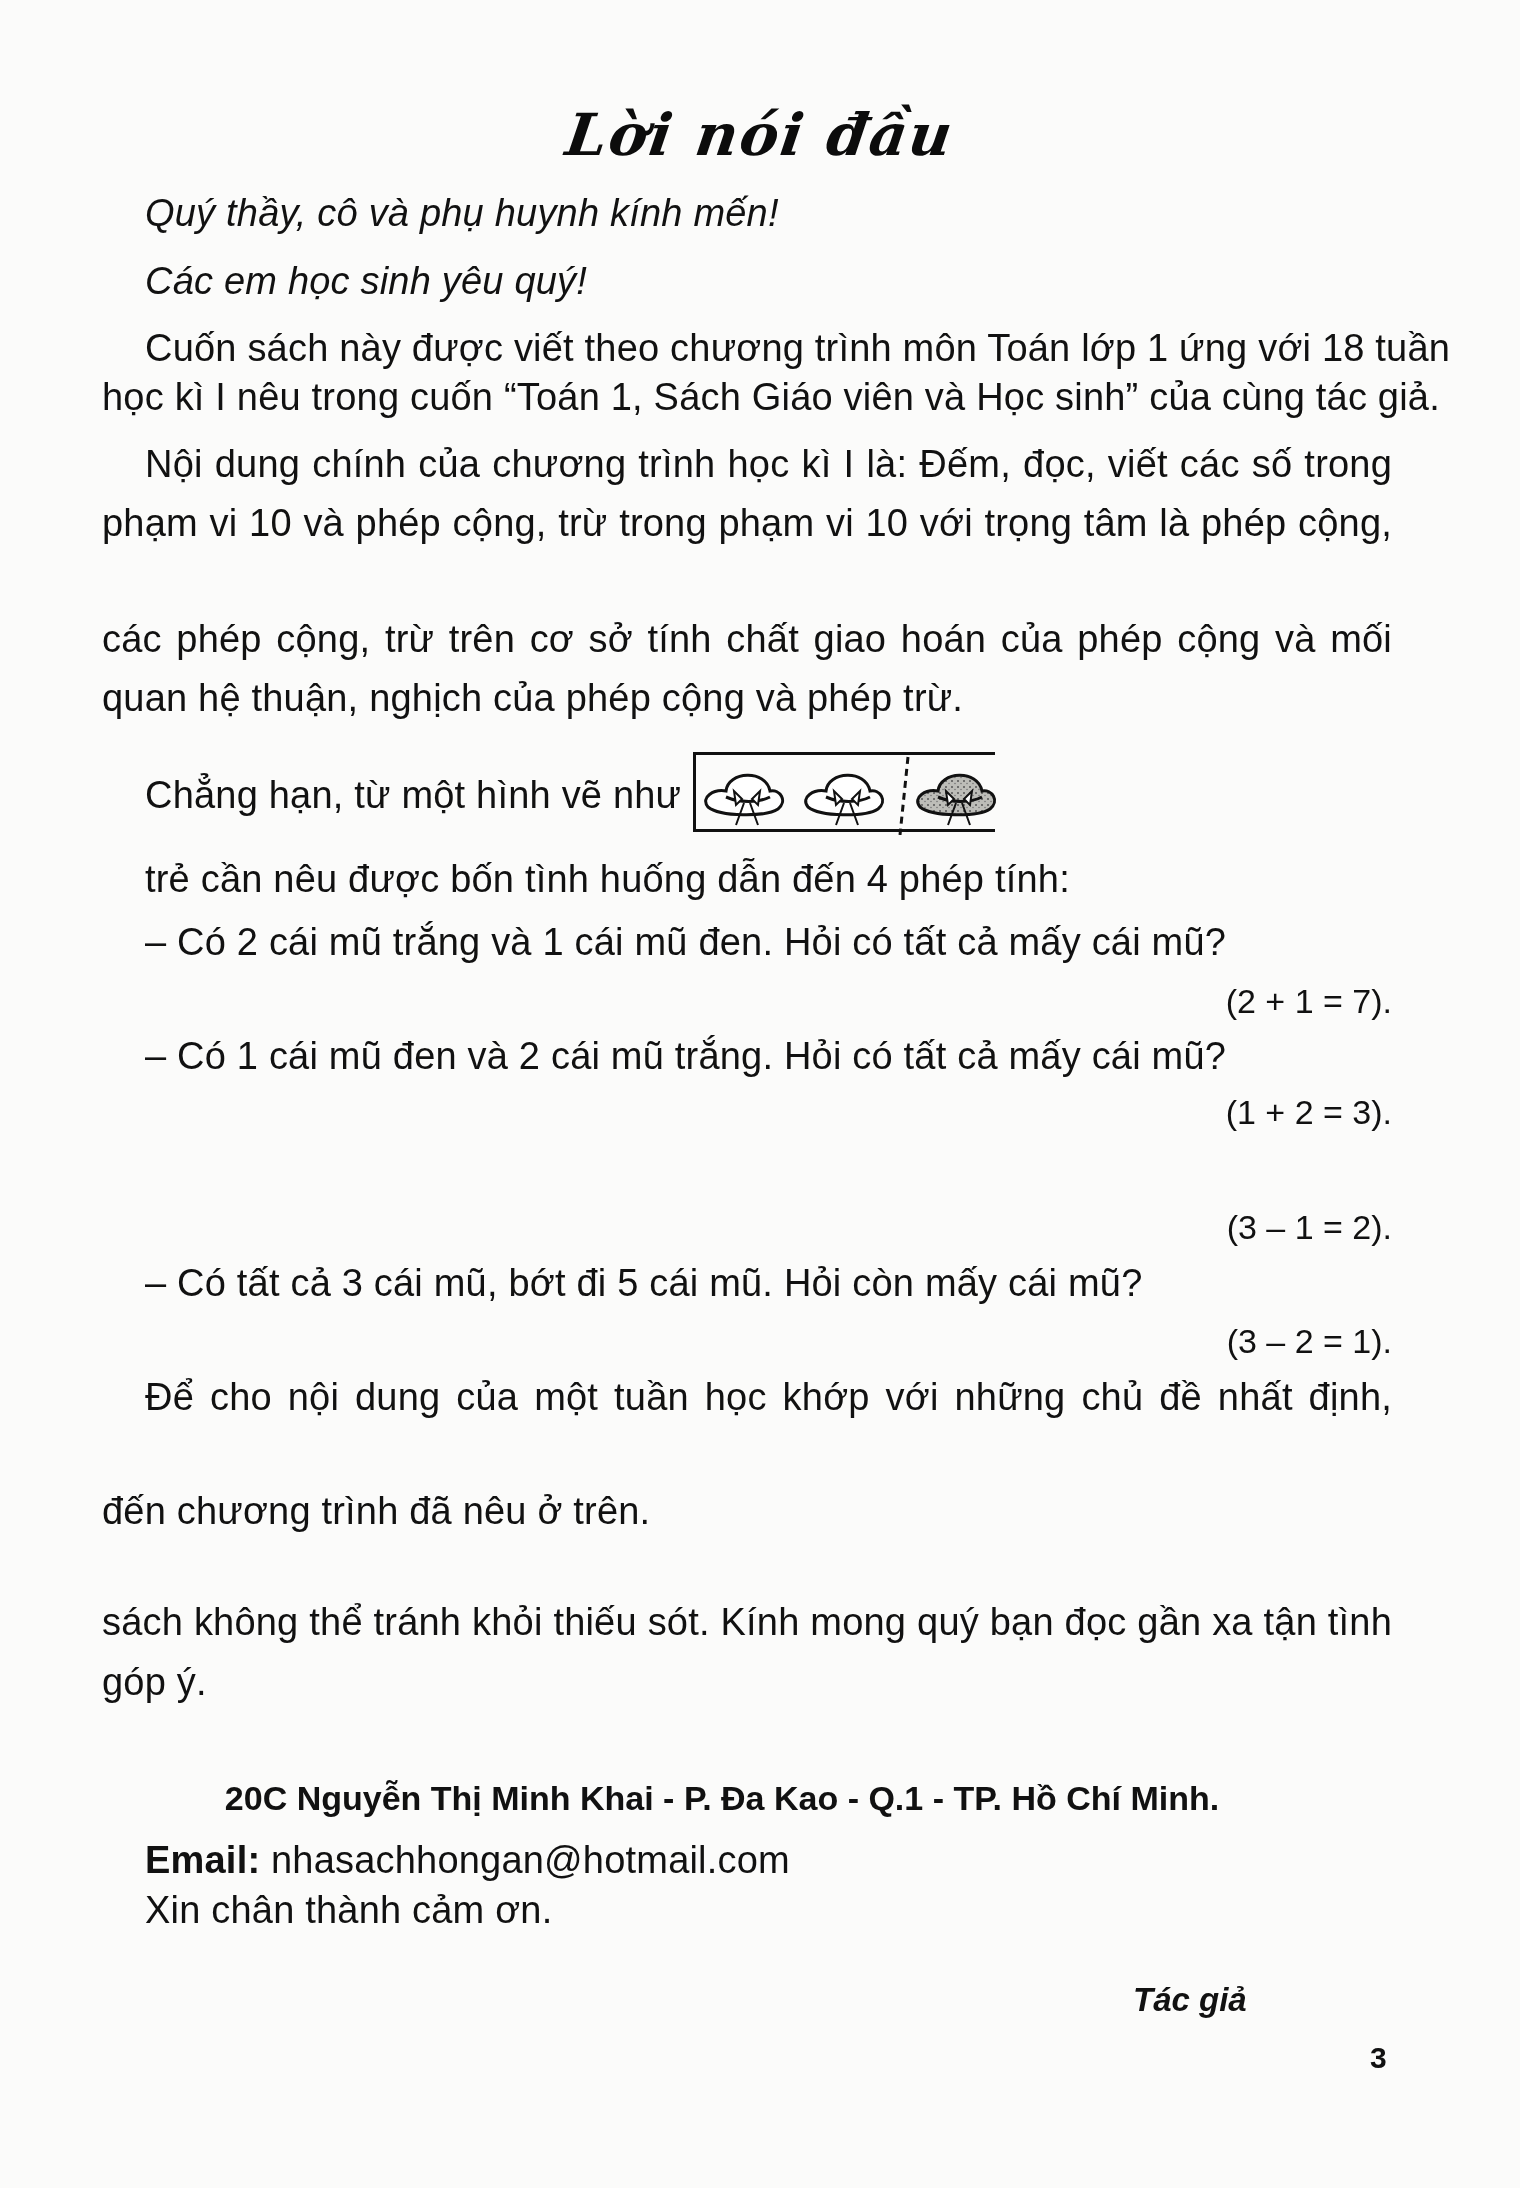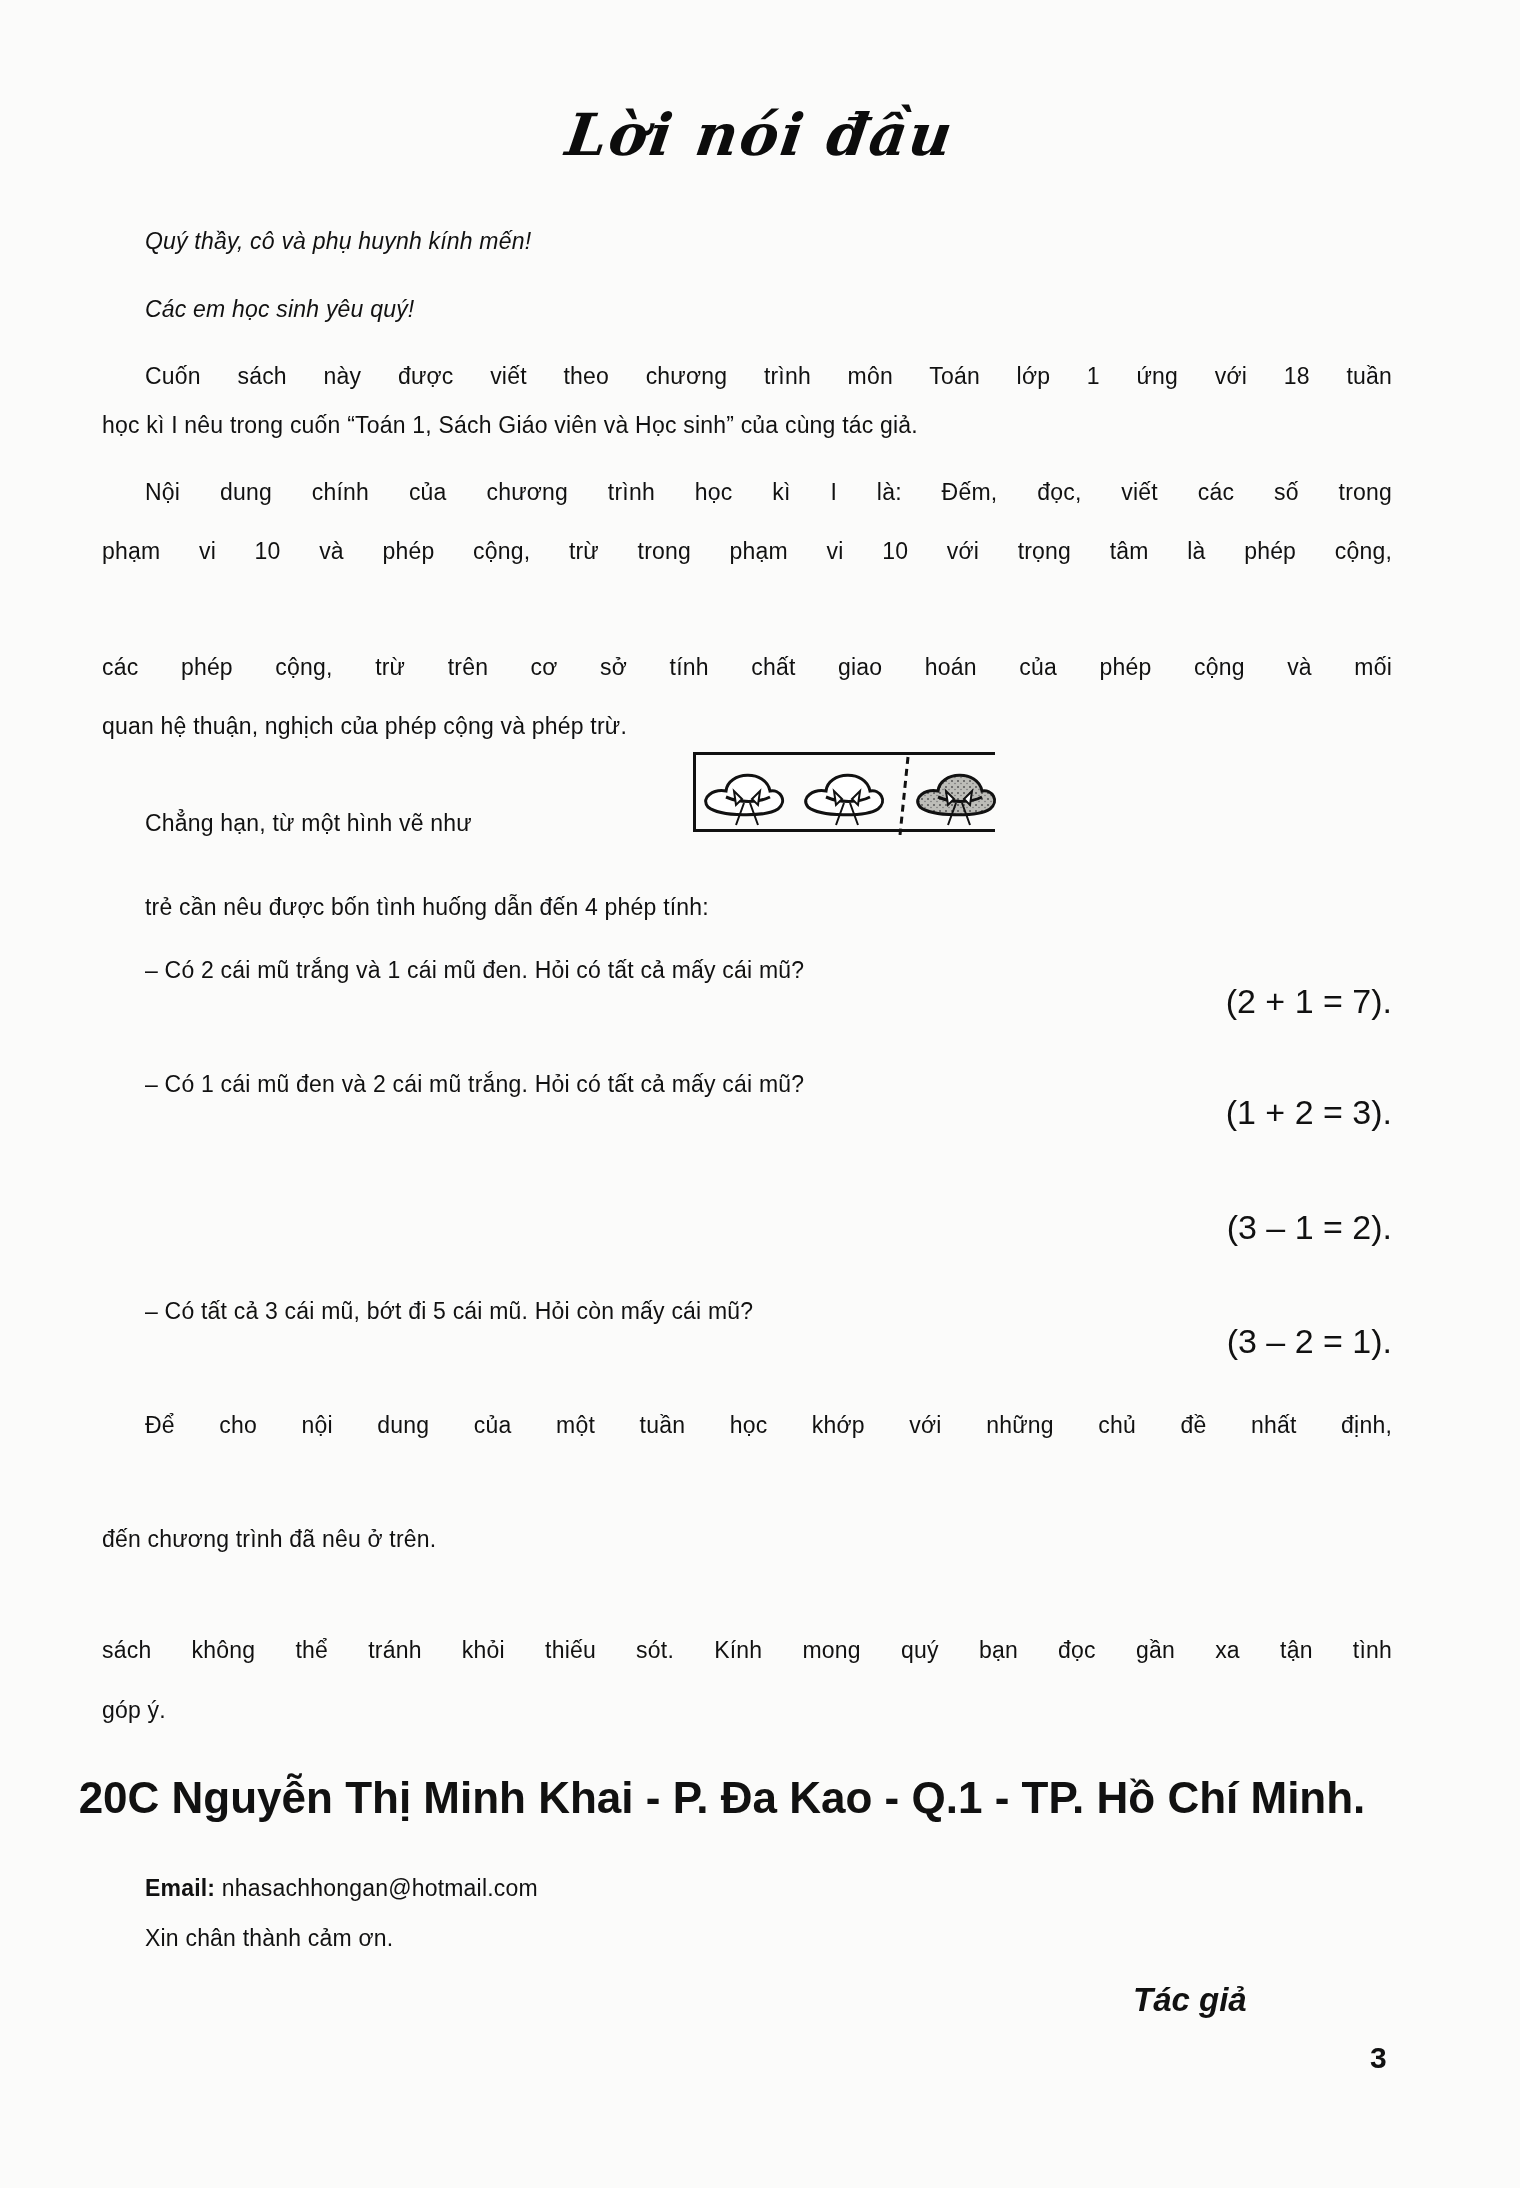--- a/index.html
+++ b/index.html
@@ -5,44 +5,43 @@
   html, body { margin: 0; padding: 0; }
   body {
     width: 1520px; height: 2188px; position: relative; overflow: hidden;
     background: #fbfbfa;
     font-family: "Liberation Sans", "DejaVu Sans", sans-serif;
     color: #111;
   }
   .page { position: absolute; inset: 0; }
   .line {
     position: absolute; left: 102px; width: 1290px;
-    font-size: 23px; line-height: 40px; white-space: nowrap;
+    font-size: 38px; line-height: 40px; white-space: nowrap;
     letter-spacing: 0.2px;
-    margin-top: 28px;
   }
   .indent { left: 145px; width: 1247px; }
   .justify { text-align: justify; text-align-last: justify; }
   .it { font-style: italic; }
   .b { font-weight: bold; }
   .title {
     position: absolute; left: 0; width: 1520px; top: 100px; text-align: center;
     font-family: "DejaVu Serif", serif; font-style: italic; font-weight: bold;
     font-size: 58px; line-height: 70px; letter-spacing: 2px; color: #0c0c0c;
     transform: skewX(-8deg);
   }
   .eq { position: absolute; right: 128px; font-size: 34px; line-height: 40px; white-space: nowrap; }
   .hatbox {
     position: absolute; left: 693px; top: 752px; width: 302px; height: 80px;
     border-top: 3px solid #111; border-bottom: 3px solid #111; border-left: 3px solid #111;
     box-sizing: border-box;
   }
   .hatbox svg { position: absolute; left: 0; top: 0; }
   .signature { position: absolute; left: 1133px; font-size: 33px; line-height: 40px; font-weight: bold; font-style: italic; text-align: center; }
   .pagenum { position: absolute; left: 1370px; font-size: 30px; line-height: 36px; font-weight: bold; }
-  .center-line { position: absolute; left: 0; width: 1404px; text-align: center; font-size: 44px; line-height: 40px; font-weight: bold; white-space: nowrap; padding-left: 40px; box-sizing: border-box; }
+  .center-line { position: absolute; left: 0; width: 1404px; text-align: center; font-size: 34px; line-height: 40px; font-weight: bold; white-space: nowrap; padding-left: 40px; box-sizing: border-box; }
 </style>
 </head>
 <body>
 
 <div class="page">
 
   <div class="title">Lời nói đầu</div>
 
   <div class="line indent it" style="top:193px">Quý thầy, cô và phụ huynh kính mến!</div>
   <div class="line indent it" style="top:261px">Các em học sinh yêu quý!</div>

